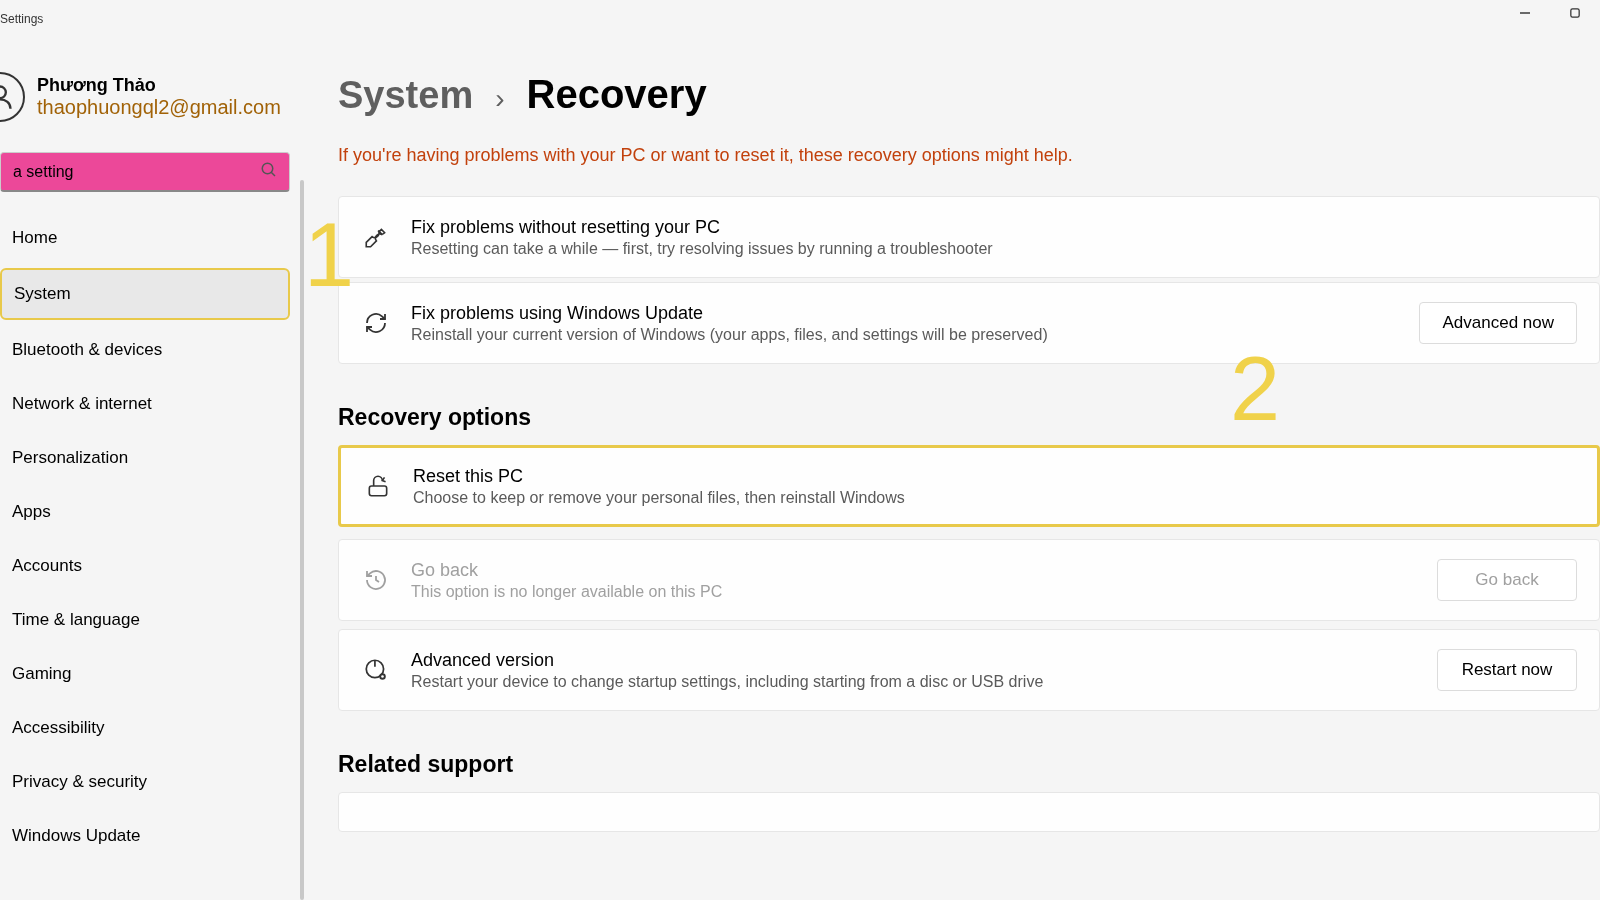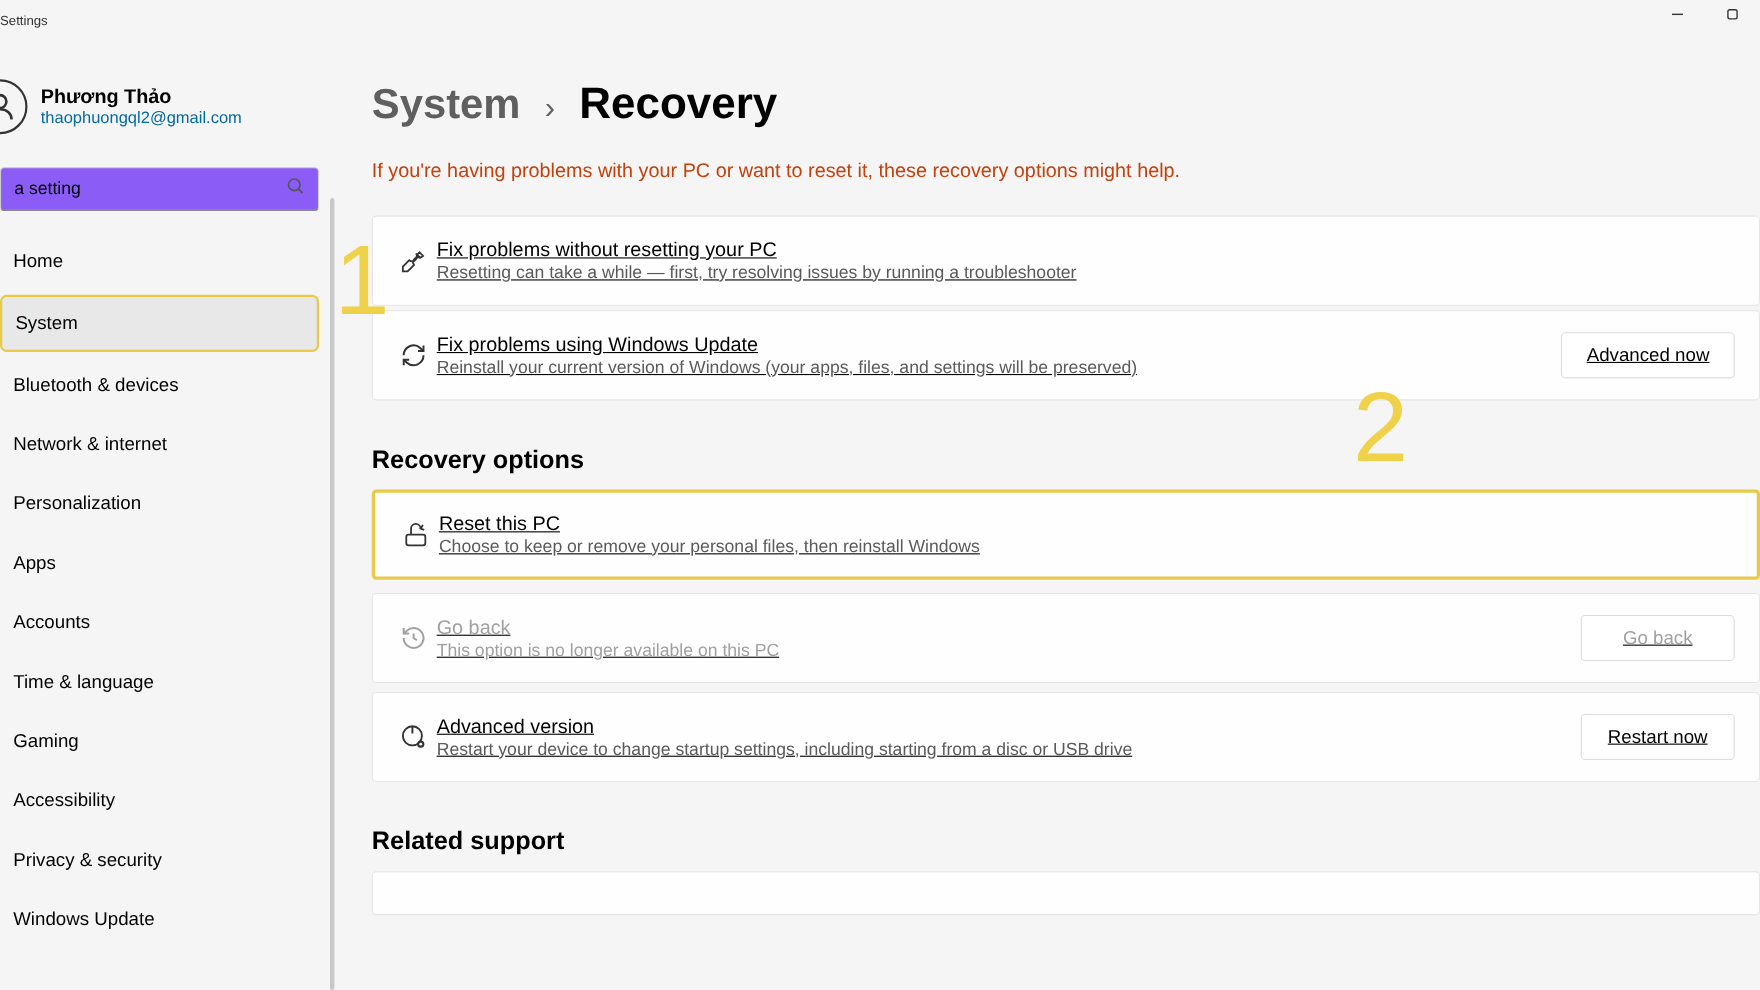--- a/index.html
+++ b/index.html
@@ -46,34 +46,34 @@
     .avatar {
       width: 50px; height: 50px;
       border-radius: 50%;
       border: 2.5px solid #333;
       display: flex; align-items: center; justify-content: center;
       flex-shrink: 0;
       margin-left: -25px;
       background: #f5f5f5;
     }
     .profile-name { font-size: 18px; font-weight: 600; }
-    .profile-email { font-size: 15px; color: #0369a1; }
+    .profile-email { font-size: 20px; color: #a16207; }
     .search-wrap {
       margin: 8px 0 22px 0;
       position: relative;
     }
     .search {
       width: 100%;
       height: 40px;
       border: 1px solid #ccc;
       border-bottom: 2px solid #888;
       border-radius: 4px;
       padding: 0 40px 0 12px;
       font-size: 16px;
-      background: #8b5cf6;
+      background: #ec4899;
     }
     .search-icon {
       position: absolute;
       right: 12px; top: 50%;
       transform: translateY(-50%);
       color: #555;
     }
     .nav { display: flex; flex-direction: column; }
     .nav-item {
       padding: 14px 12px;
@@ -111,24 +111,23 @@
     .crumb-sep { font-size: 28px; color: #5f5f5f; }
     .crumb-current { font-size: 40px; font-weight: 600; }
     .intro { font-size: 18px; color: #c2410c; margin-bottom: 30px; margin-top: 28px; }
     .card {
       background: #fefefe;
       border: 1px solid #e6e6e6;
       border-radius: 4px;
       padding: 14px 22px;
       display: flex;
       align-items: center;
-      gap: 6px;
+      gap: 20px;
       margin-bottom: 4px;
       min-height: 82px;
-      text-decoration: underline;
     }
     .card-icon { width: 30px; display:flex; justify-content:center; color:#333;}
     .card-body { flex: 1; }
     .card-title { font-size: 18px; font-weight: 400; }
     .card-sub { font-size: 16px; color: #5a5a5a; margin-top: 2px; }
     .section-head { font-size: 23px; font-weight: 700; margin: 40px 0 14px 0; }
     .btn {
       background: #fff;
       border: 1px solid #dcdcdc;
       border-radius: 4px;

